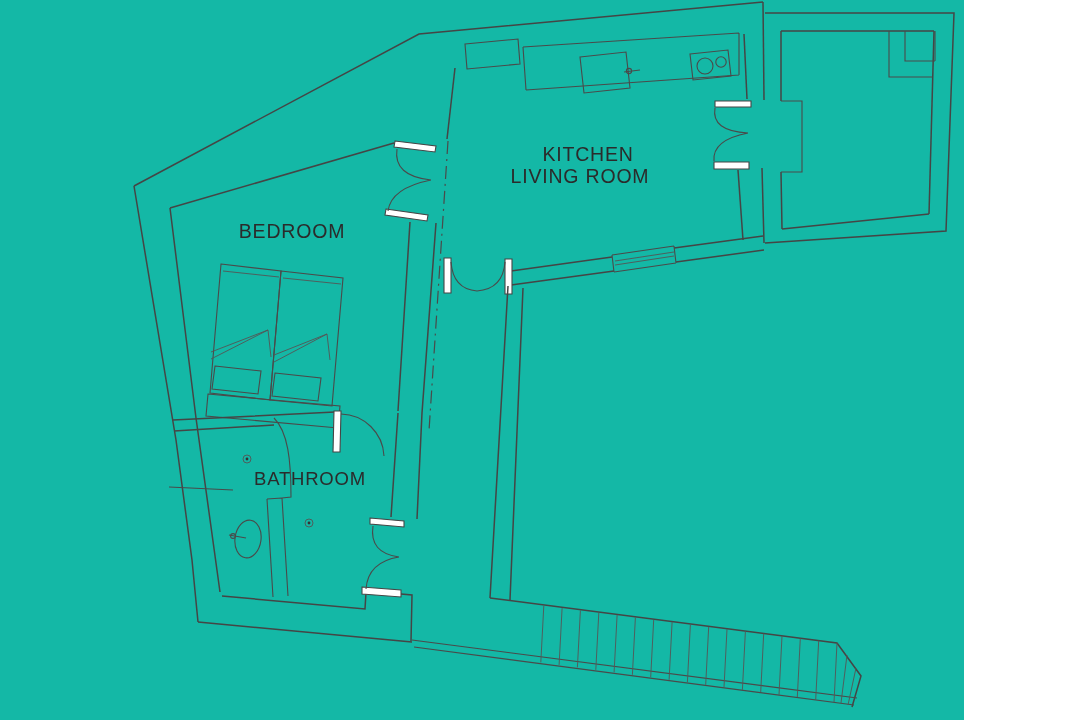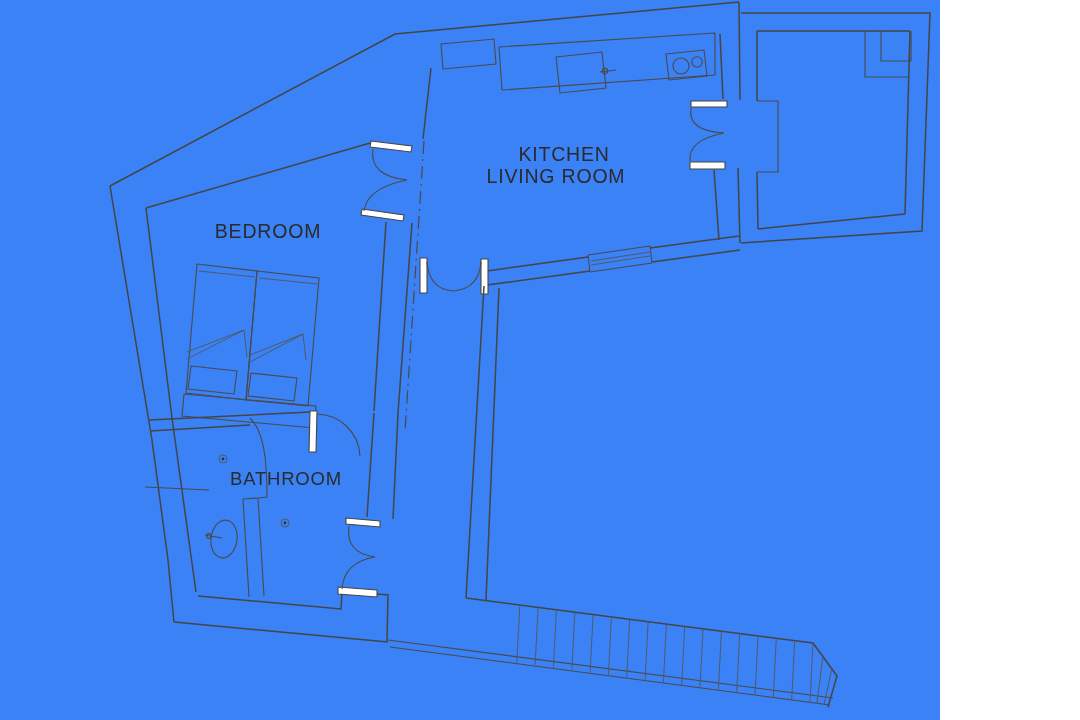--- a/index.html
+++ b/index.html
@@ -1,21 +1,22 @@
 <!DOCTYPE html>
 <html><head>
 <meta charset="utf-8">
 <style>
   html,body{margin:0;padding:0;background:#ffffff;}
   .canvas{
     position:relative;
     width:940px;height:720px;
-    background:#3b82f6;
+    background:#14b8a6;
     overflow:hidden;
     font-family:"Liberation Sans", sans-serif;
+    padding-left:24px;
   }
   svg{display:block;}
   .wall{fill:none;stroke:#454545;stroke-width:1.5;stroke-linecap:butt;stroke-linejoin:miter;}
   .thin{fill:none;stroke:#4a4a4a;stroke-width:1.1;}
   .xthin{fill:none;stroke:#555555;stroke-width:0.9;}
   .jamb{fill:#ffffff;stroke:#454545;stroke-width:1.1;}
   .dashdot{fill:none;stroke:#4a4a4a;stroke-width:1.2;stroke-dasharray:13 5 2 5;}
   .room-label{fill:#2b2b2b;font-family:"Liberation Sans", sans-serif;font-weight:400;letter-spacing:0.8px;}
   .drain{fill:#333333;}
 </style>

